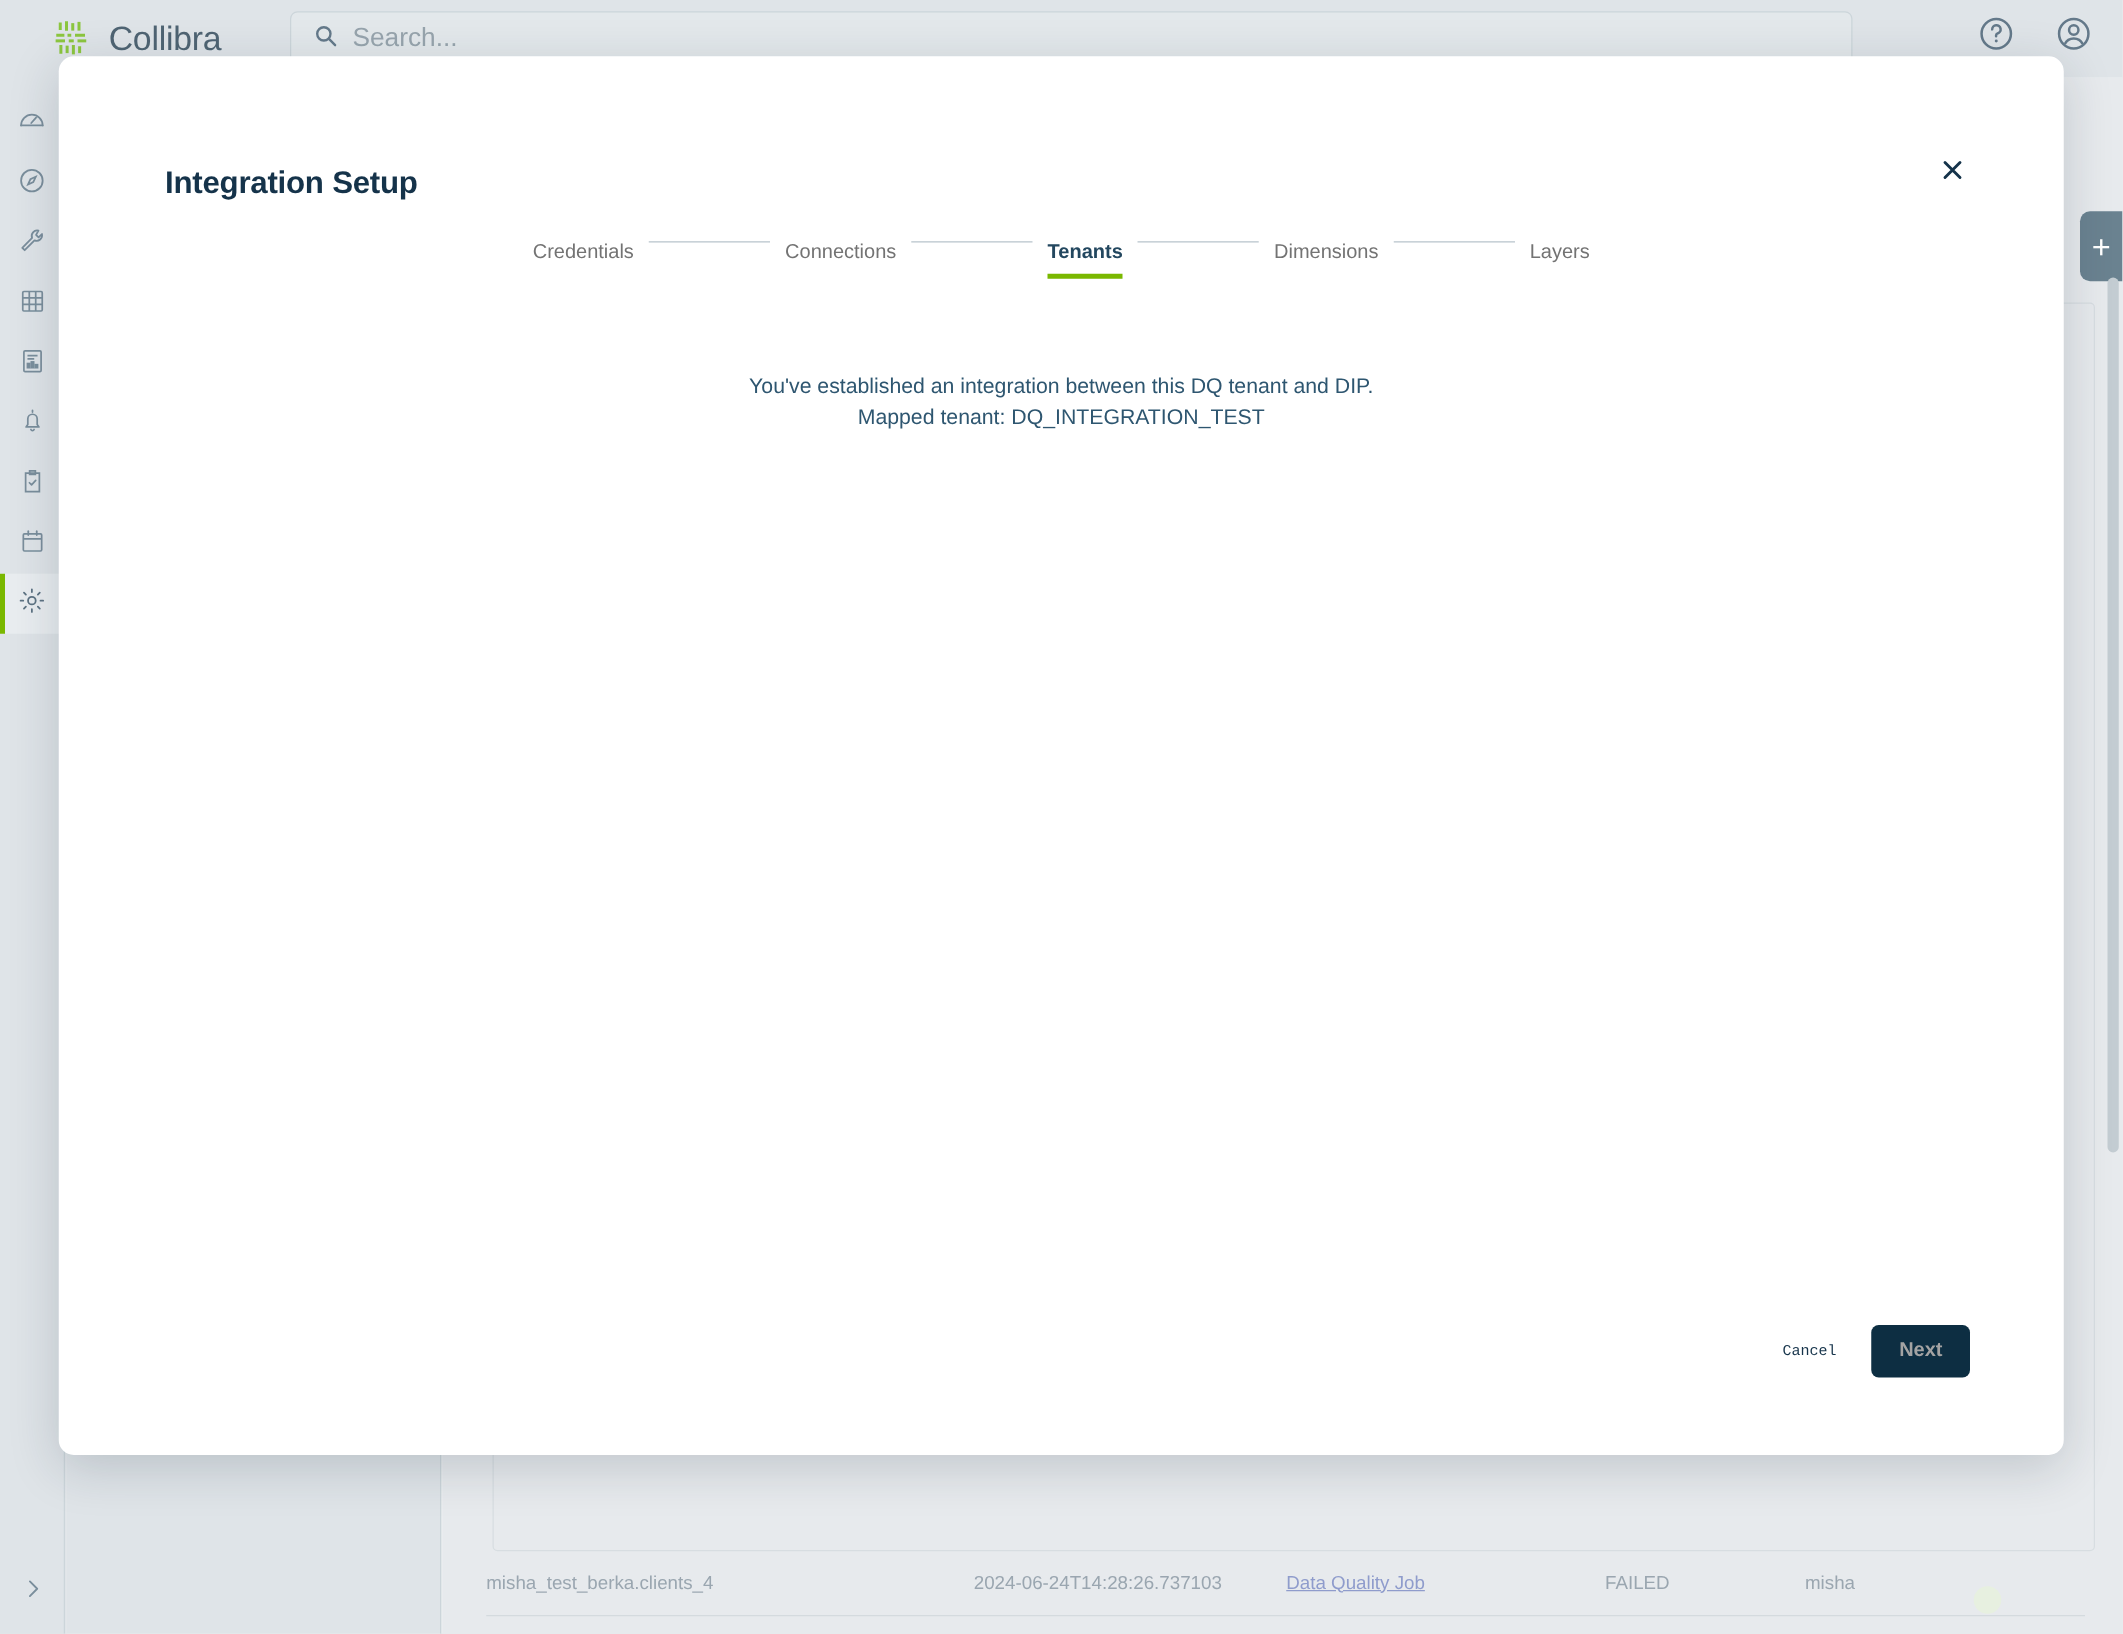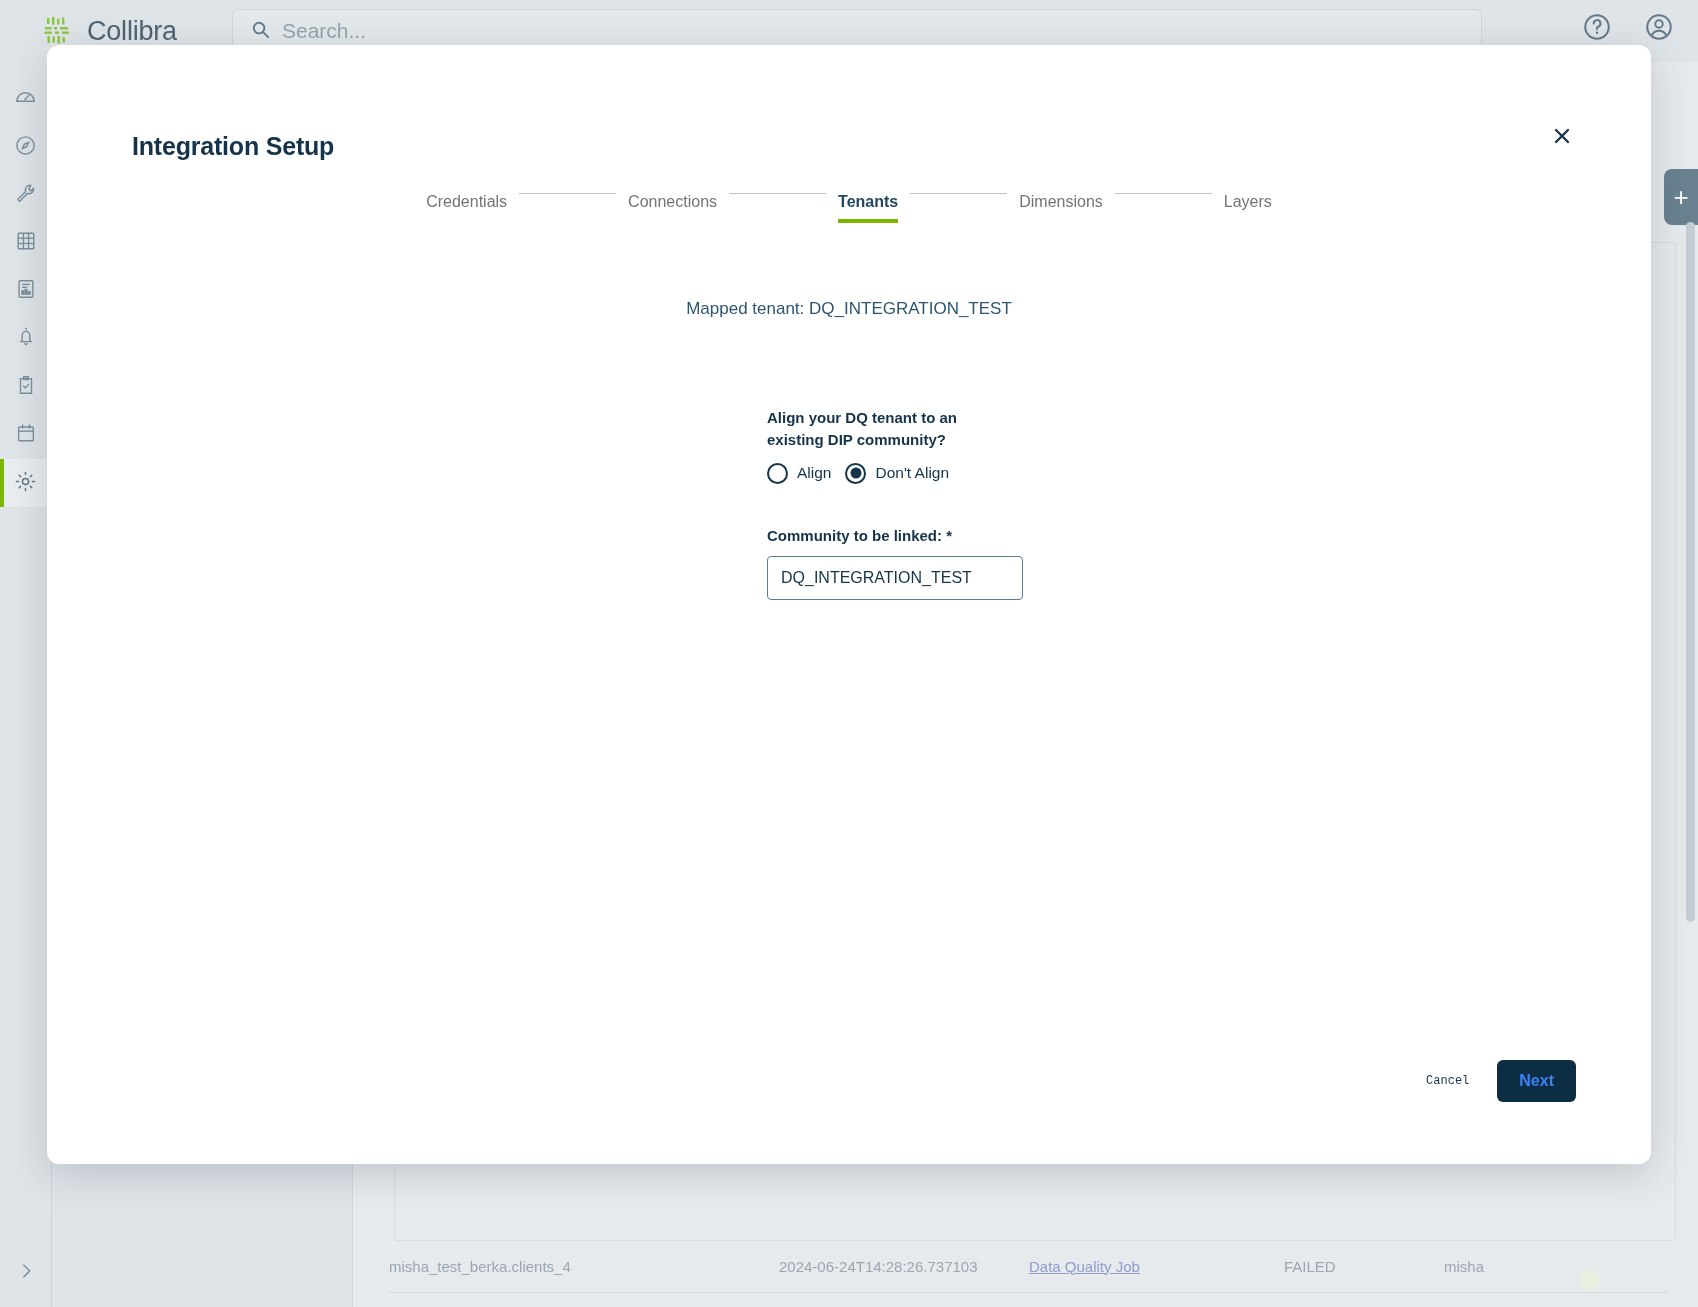--- a/index.html
+++ b/index.html
@@ -150,21 +150,21 @@
   }
 
   .modal-footer { position: absolute; right: 75px; bottom: 62px; display: flex; align-items: center; gap: 28px; }
   .btn-cancel {
     background: none; border: none; cursor: pointer;
     font-family: Liberation Mono, monospace; font-size: 12px; color: #15334a; font-weight: 400;
   }
   .btn-next {
     background: #0d2e42; border: none; border-radius: 6px; cursor: pointer;
     font-family: "Liberation Sans", sans-serif;
-    color: #3b82f6; font-size: 16px; font-weight: 700; padding: 12px 22px;
+    color: #a3a3a3; font-size: 16px; font-weight: 700; padding: 12px 22px;
   }
 </style>
 </head>
 <body>
 
 <div class="app">
 
   <div class="topbar">
     <div class="brand">
       <span class="brand-mark">
@@ -352,37 +352,23 @@
       <div class="step">
         <span class="step-label">Dimensions</span>
       </div>
       <span class="step-line"></span>
       <div class="step">
         <span class="step-label">Layers</span>
       </div>
     </div>
 
     <div class="intro">
+      <div>You've established an integration between this DQ tenant and DIP.</div>
       <div>Mapped tenant: DQ_INTEGRATION_TEST</div>
     </div>
 
-    <div class="form-block">
-      <div class="form-q">Align your DQ tenant to an existing DIP community?</div>
-      <div class="radio-row">
-        <label class="radio-opt">
-          <span class="radio"></span>
-          <span class="radio-label">Align</span>
-        </label>
-        <label class="radio-opt">
-          <span class="radio checked"></span>
-          <span class="radio-label">Don't Align</span>
-        </label>
-      </div>
-      <div class="field-label">Community to be linked: *</div>
-      <input class="text-input" type="text" value="DQ_INTEGRATION_TEST" style="">
-    </div>
 
     <div class="modal-footer">
       <button class="btn-cancel">Cancel</button>
       <button class="btn-next">Next</button>
     </div>
   </div>
 </div>
 
 </body></html>

